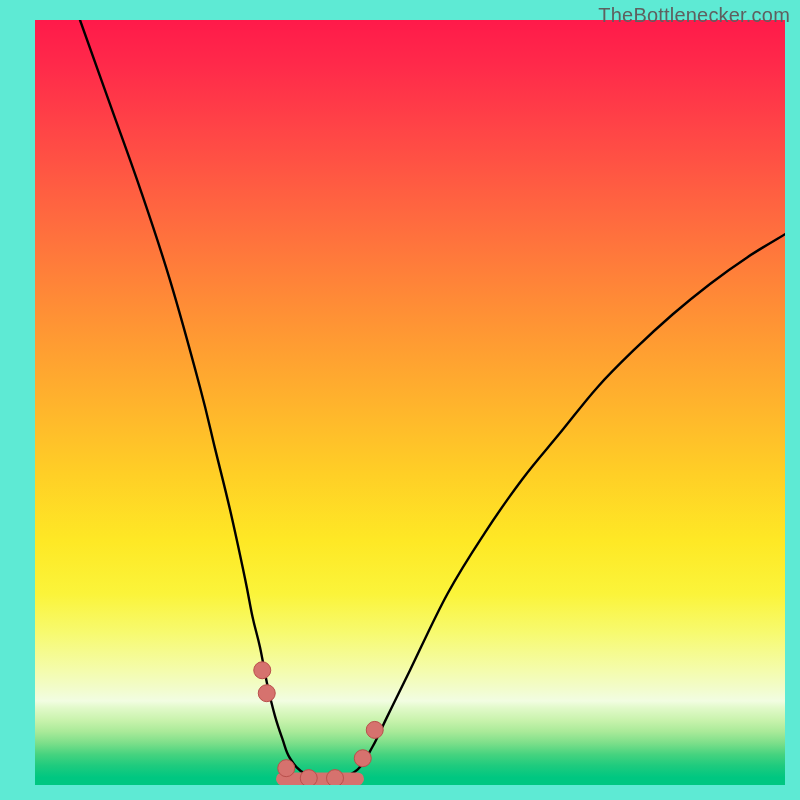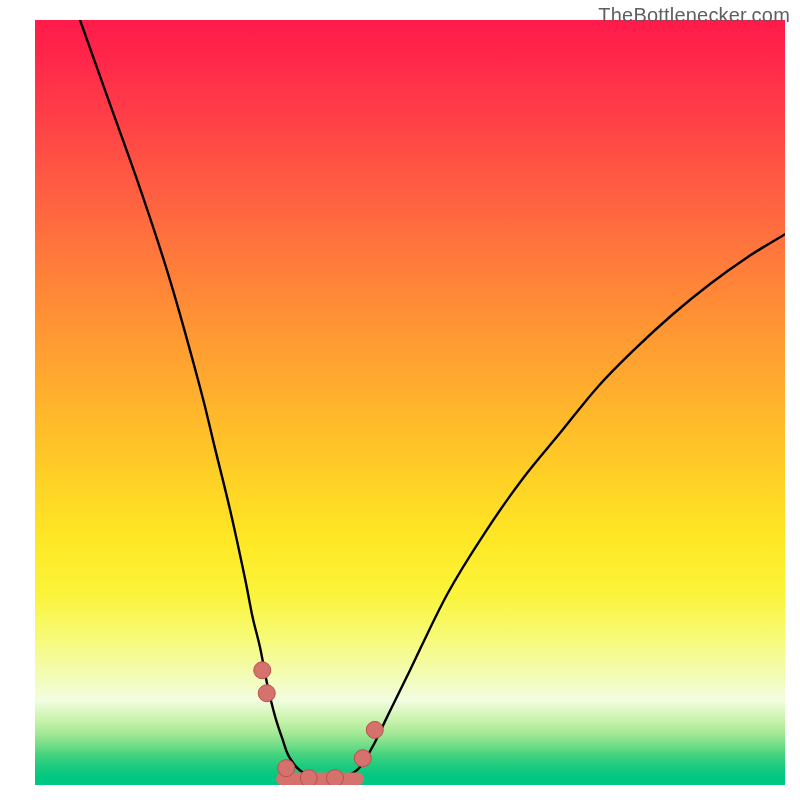--- a/index.html
+++ b/index.html
@@ -7,21 +7,21 @@
     padding: 0;
     width: 800px;
     height: 800px;
     background: #000;
     overflow: hidden;
   }
   .frame {
     position: absolute;
     left: 0; top: 0;
     width: 800px; height: 800px;
-    background: #ffffff;
+    background: #5eead4;
   }
   .plot {
     position: absolute;
     left: 35px;
     top: 20px;
     width: 750px;
     height: 765px;
     overflow: hidden;
   }
   .gradient {

